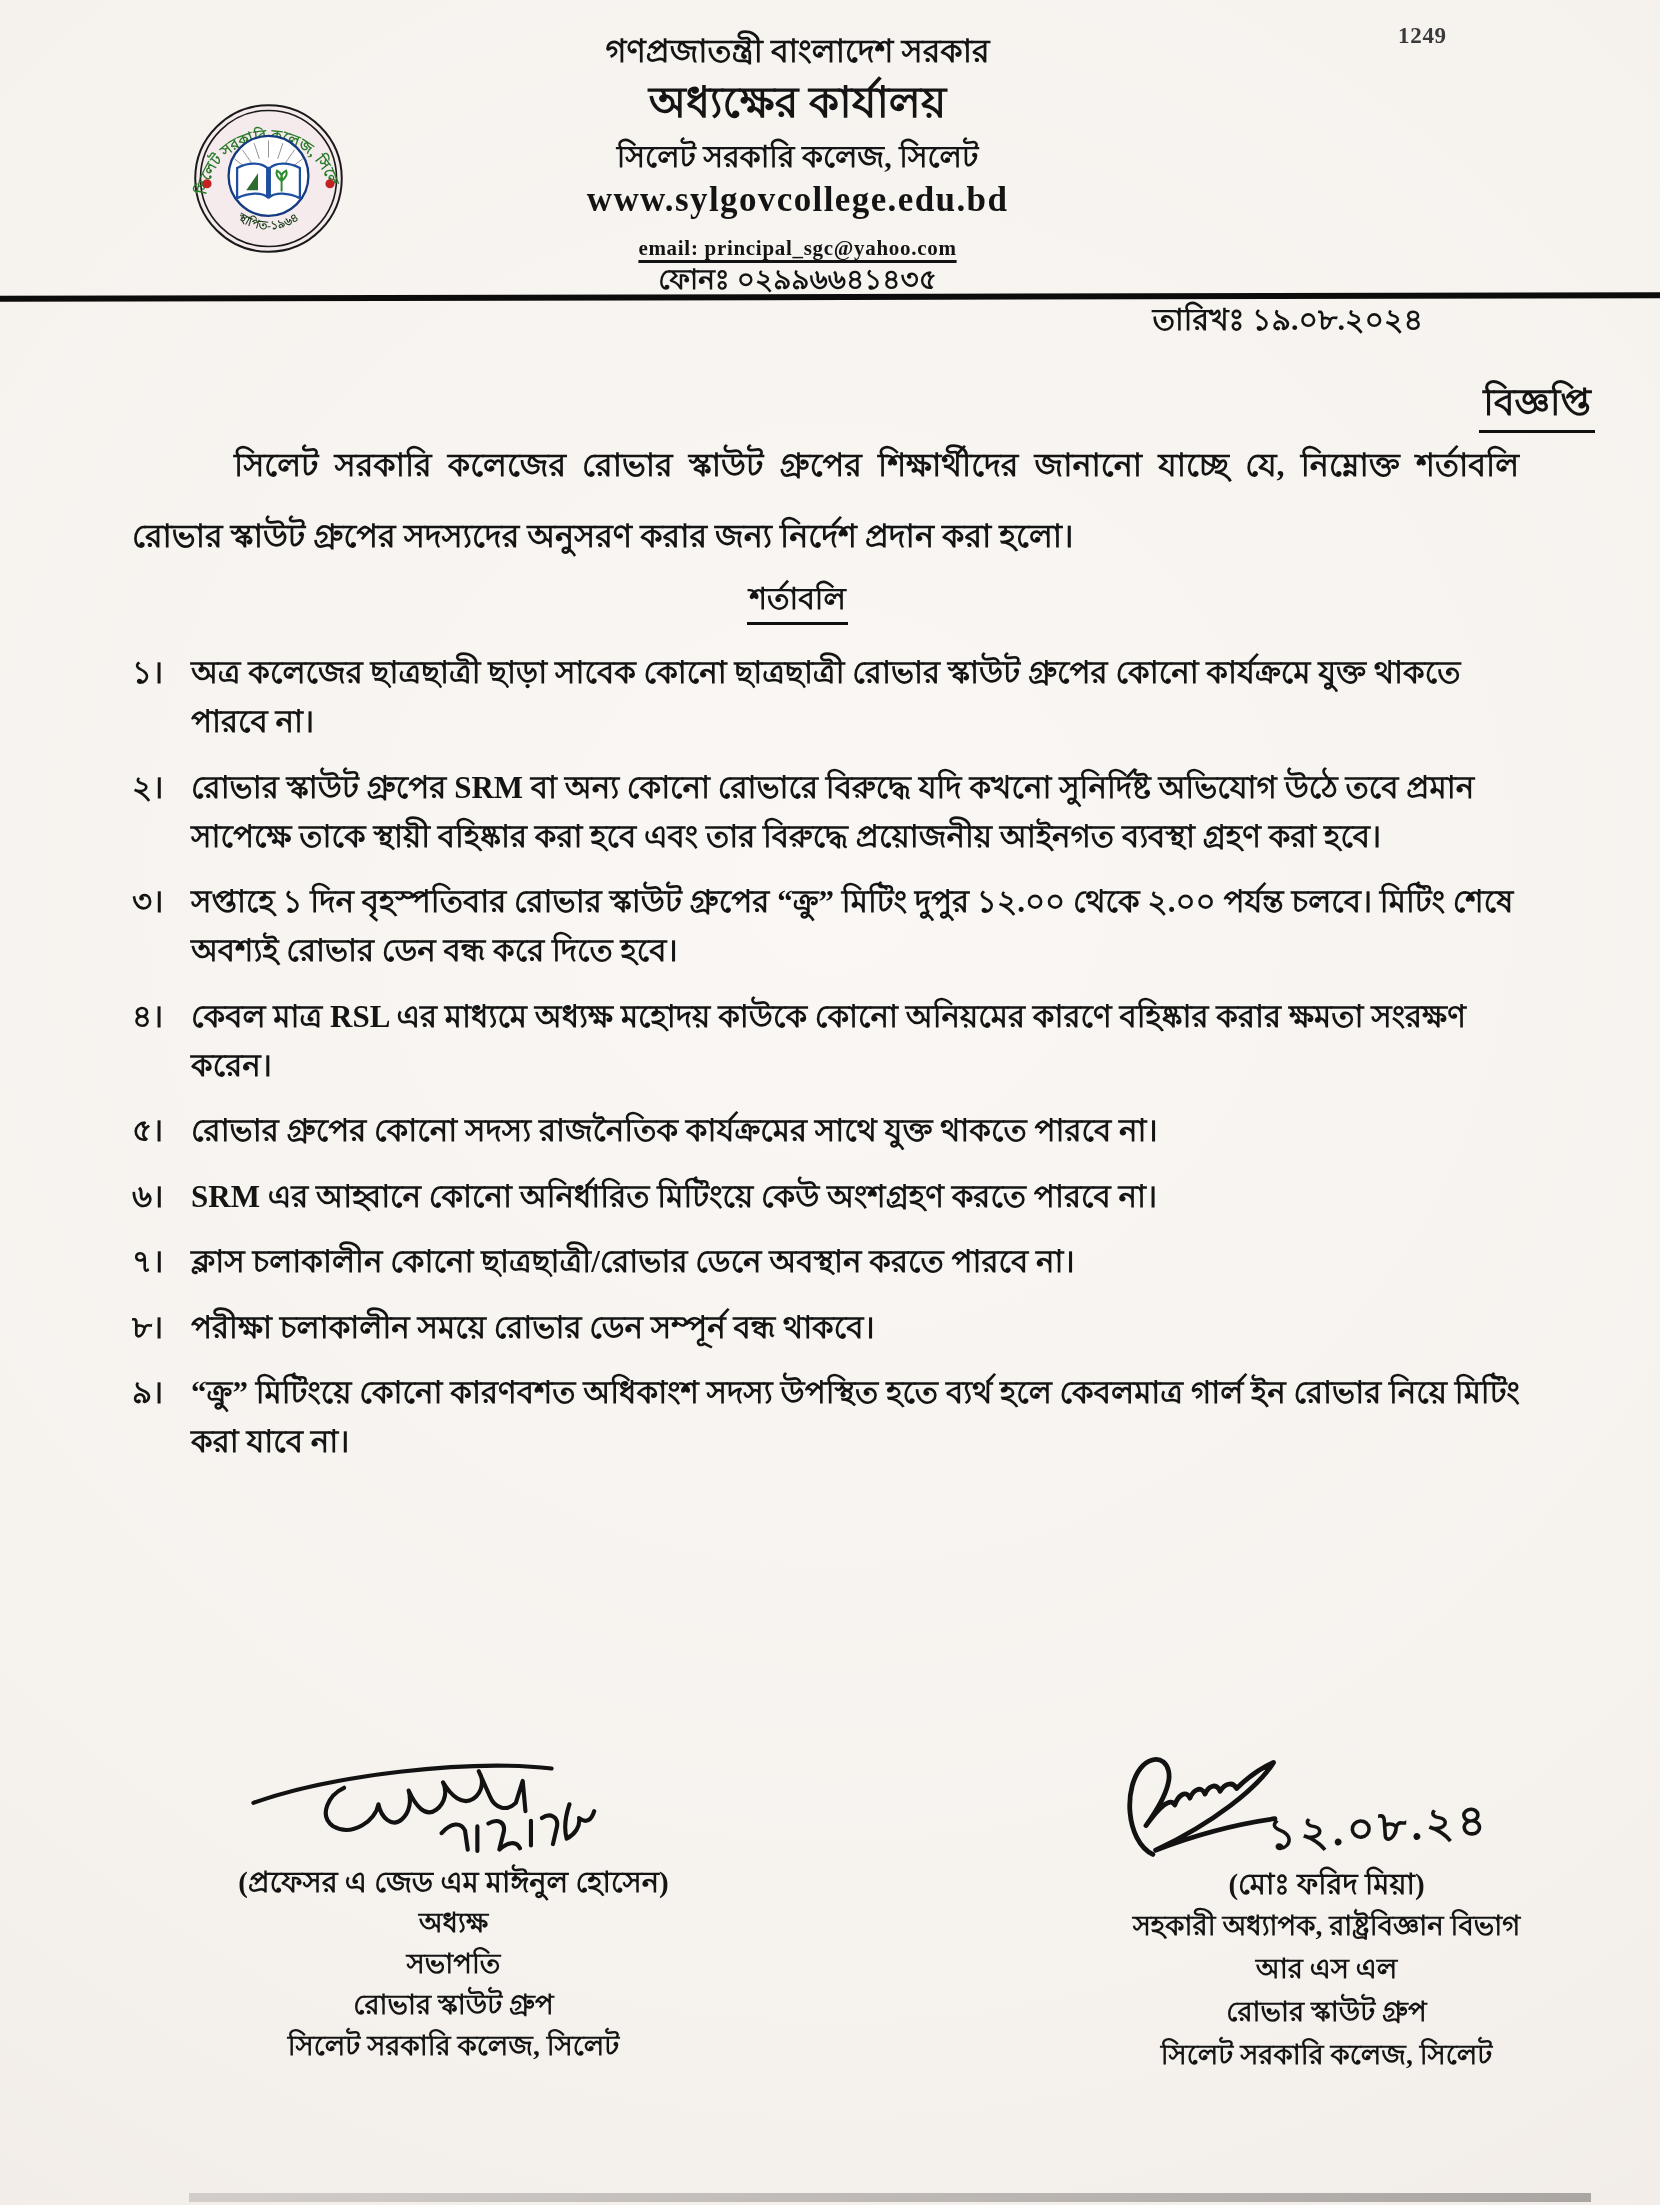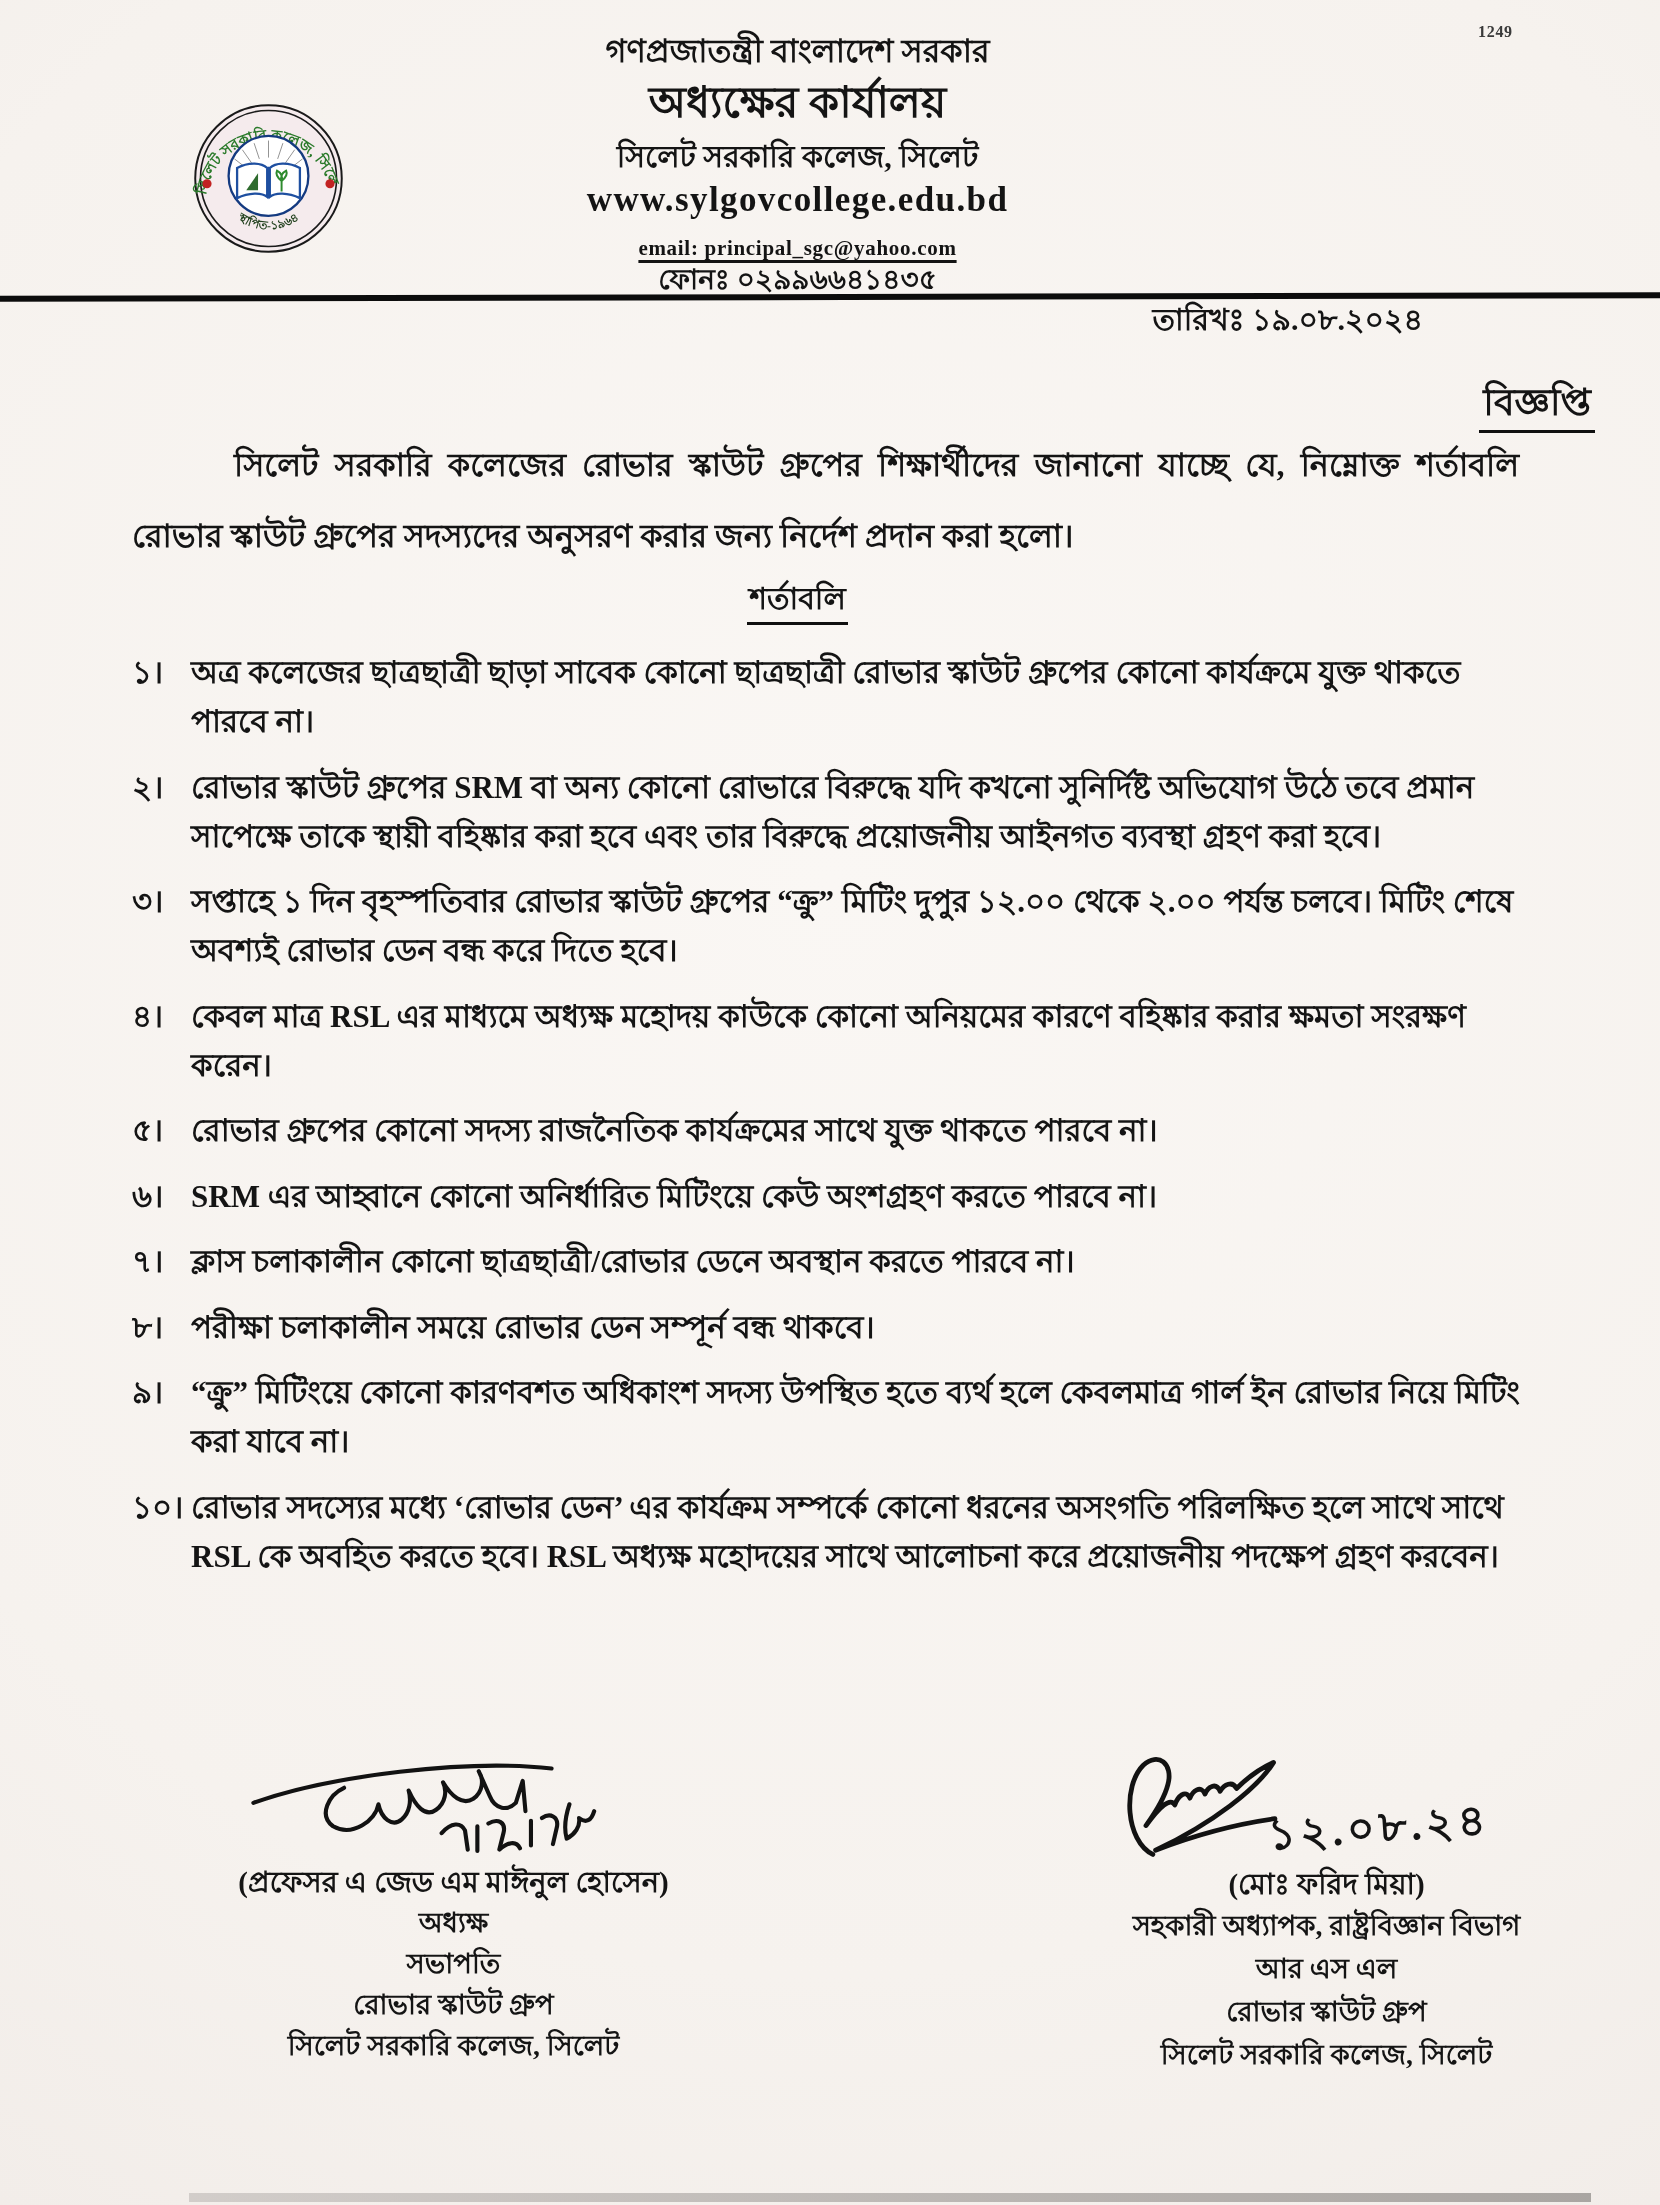--- a/index.html
+++ b/index.html
@@ -7,21 +7,21 @@
     position:relative;
     width:1660px;height:2205px;
     margin:0 auto;
     background:#f8f5f1;
     background-image:radial-gradient(circle at 50% 40%, #faf7f4 0%, #f6f2ee 70%, #f2ede9 100%);
     overflow:hidden;
     font-family:"Liberation Serif","DejaVu Sans",serif;
     color:#141414;
   }
   .abs{position:absolute;}
-  .corner-num{left:1478px;top:23.4px;font-size:16px;font-weight:bold;color:#3a3a3a;letter-spacing:0.7px;}
+  .corner-num{left:1398px;top:23.4px;font-size:23px;font-weight:bold;color:#3a3a3a;letter-spacing:0.7px;}
   .seal{left:190px;top:100px;width:157px;height:157px;}
   .hdr{left:0;right:65px;top:33px;text-align:center;line-height:1.15;}
   .hdr .l1{font-size:32px;font-weight:bold;margin-bottom:8.2px;}
   .hdr .l2{font-size:43px;font-weight:bold;margin-bottom:13px;}
   .hdr .l3{font-size:30px;font-weight:bold;margin-bottom:5.5px;}
   .hdr .l4{font-size:35px;font-weight:bold;letter-spacing:1.4px;margin-bottom:15px;}
   .hdr .l5{font-size:21px;font-weight:bold;letter-spacing:0.7px;margin-bottom:4.1px;
            text-decoration:underline;text-decoration-thickness:2.7px;text-underline-offset:4.8px;}
   .hdr .l6{font-size:28px;font-weight:bold;}
   .rule{top:294px;left:-2.7px;width:1666px;height:6.2px;background:#0c0c0c;transform:rotate(-0.12deg);}
@@ -145,24 +145,20 @@
       <span class="txt">ক্লাস চলাকালীন কোনো ছাত্রছাত্রী/রোভার ডেনে অবস্থান করতে পারবে না।</span>
     </div>
     <div class="cond">
       <span class="num">৮।</span>
       <span class="txt">পরীক্ষা চলাকালীন সময়ে রোভার ডেন সম্পূর্ন বন্ধ থাকবে।</span>
     </div>
     <div class="cond">
       <span class="num">৯।</span>
       <span class="txt">“ক্রু” মিটিংয়ে কোনো কারণবশত অধিকাংশ সদস্য উপস্থিত হতে ব্যর্থ হলে কেবলমাত্র গার্ল ইন রোভার নিয়ে মিটিং করা যাবে না।</span>
     </div>
-    <div class="cond">
-      <span class="num">১০।</span>
-      <span class="txt">রোভার সদস্যের মধ্যে ‘রোভার ডেন’ এর কার্যক্রম সম্পর্কে কোনো ধরনের অসংগতি পরিলক্ষিত হলে সাথে সাথে RSL কে অবহিত করতে হবে। RSL অধ্যক্ষ মহোদয়ের সাথে আলোচনা করে প্রয়োজনীয় পদক্ষেপ গ্রহণ করবেন।</span>
-    </div>
   </div>
 
   <div class="sig sig-left">
     <svg class="scrawl" width="426" height="110" viewBox="0 0 620 160" aria-hidden="true">
       <g fill="none" stroke="#121212" stroke-width="6" stroke-linecap="round" stroke-linejoin="round">
         <path d="M18,74 C130,34 330,10 452,24"></path>
         <path d="M150,52 C128,62 112,92 134,108 C162,124 196,100 200,76 C204,96 220,110 234,98 C246,88 248,70 244,56 C254,78 268,96 284,84 C298,74 300,56 294,44 C306,64 322,78 338,68 C352,58 354,40 346,28 L362,64 C370,84 388,86 400,74 L410,42 L414,86"></path>
         <path d="M292,118 C306,102 320,102 326,114 L330,142 M344,108 L344,144 M360,104 C374,96 386,102 382,118 L376,142 C388,132 400,128 406,140 M422,100 L422,136 M438,96 C450,88 462,94 460,108 L454,134 M478,76 C472,94 470,112 474,126 C486,120 494,108 492,96 C502,104 510,100 514,86"></path>
       </g>
     </svg>

